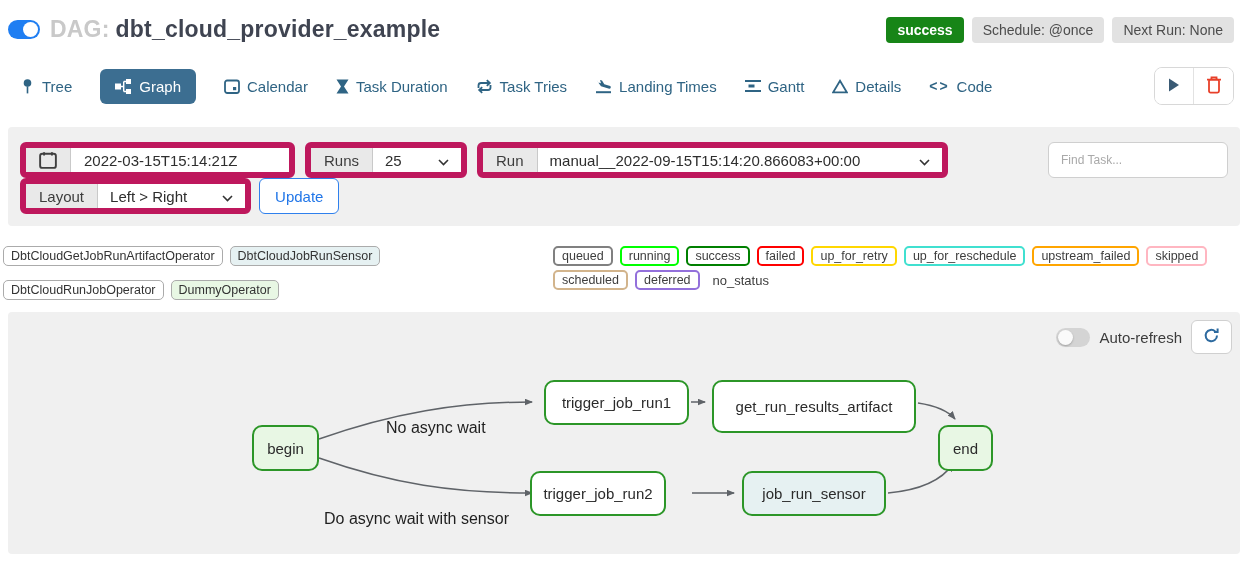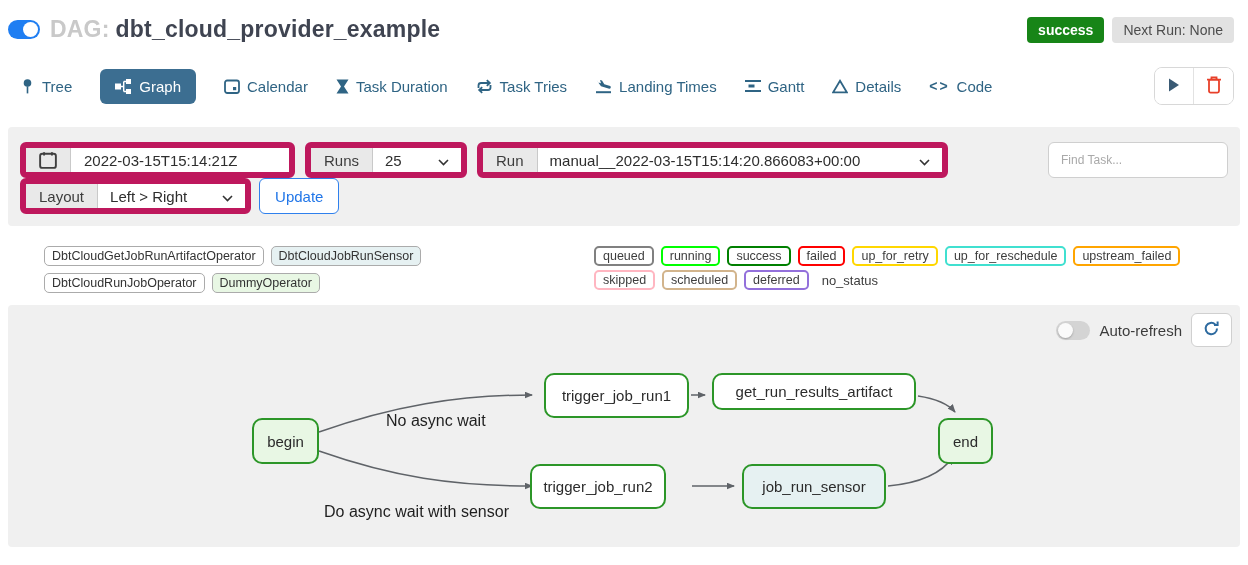--- a/index.html
+++ b/index.html
@@ -36,21 +36,21 @@
   .date-input { border:none; outline:none; width:218px; font-size:15px; padding:0 13px; color:#2e2e2e; font-family:inherit; background:#fff; }
   .runs-select { width:88px; }
   .run-select { min-width:404px; }
   .layout-select { width:147px; }
   .find-task { margin-left:auto; width:180px; height:36px; border:1px solid #cfcfcf; border-radius:6px; padding:0 12px; font-size:12px; font-family:inherit; color:#2e2e2e; background:#fff; outline:none; }
   .find-task::placeholder { color:#a9a9a9; }
   .update-btn { margin-left:8px; height:36px; padding:0 15px; border:1px solid #2f80ed; color:#2176e8; background:#fff; border-radius:6px; font-size:15px; font-family:inherit; cursor:pointer; }
 
   
   .legend { display:flex; align-items:flex-start; margin:20px 8px 0 3px; gap:10px; }
-  .legend-ops { width:540px; display:flex; flex-wrap:wrap; gap:7px 7px;margin-left:41px; }
+  .legend-ops { width:540px; display:flex; flex-wrap:wrap; gap:14px 7px; }
   .legend-states { flex:1; display:flex; flex-wrap:wrap; gap:4px 7px; align-items:center; }
   .op-badge { border:1px solid #ababab; border-radius:5px; background:#fff; font-size:12.5px; color:#333; padding:2px 7px; white-space:nowrap; }
   .op-sensor { background:#e6f1f2; }
   .op-dummy { background:#e8f7e4; }
   .st-badge { border:2px solid #808080; border-radius:5px; background:#fff; font-size:12.5px; color:#3d3d3d; padding:1px 7px; white-space:nowrap; }
   .st-queued{border-color:#808080}.st-running{border-color:#00ff00}.st-success{border-color:#008000}
   .st-failed{border-color:#ff0000}.st-up_for_retry{border-color:#ffd700}.st-up_for_reschedule{border-color:#40e0d0}
   .st-upstream_failed{border-color:#ffa500}.st-skipped{border-color:#ffb6c1}.st-scheduled{border-color:#d2b48c}
   .st-deferred{border-color:#9370db}
   .no-status-text { font-size:13px; color:#3d3d3d; margin-left:6px; }
@@ -60,40 +60,41 @@
   .autorefresh { position:absolute; top:8px; right:8px; display:flex; align-items:center; gap:9px; }
   .toggle-off { width:34px; height:19px; border-radius:10px; background:#d4d4d4; position:relative; cursor:pointer; }
   .toggle-off .knob { position:absolute; top:2px; left:2px; width:15px; height:15px; border-radius:50%; background:#fafafa; box-shadow:0 1px 2px rgba(0,0,0,.25); }
   .autorefresh-label { font-size:15px; color:#3c3c3c; }
   .refresh-btn { width:41px; height:34px; background:#fff; border:1px solid #d0d0d0; border-radius:6px; display:flex; align-items:center; justify-content:center; cursor:pointer; }
 
   .edges-svg { position:absolute; inset:0; }
   .node { position:absolute; display:flex; align-items:center; justify-content:center; background:#fff; border:2.5px solid #2c9628; border-radius:10px; font-size:15px; font-weight:500; color:#2b2b2b; cursor:pointer; white-space:nowrap; }
   #node-begin { left:244px; top:113px; width:67px; height:46px; background:#e8f7e4; }
   #node-trigger1 { left:536px; top:68px; width:145px; height:45px; }
-  #node-artifact { left:704px; top:68px; width:204px; height:37px; }
+  #node-artifact { left:704px; top:68px; width:204px; height:53px; }
   #node-end { left:930px; top:113px; width:55px; height:46px; background:#e8f7e4; }
   #node-trigger2 { left:522px; top:159px; width:136px; height:45px; }
   #node-sensor { left:734px; top:159px; width:144px; height:45px; background:#e6f1f2; }
   .edge-label { position:absolute; font-size:16px; color:#1f1f1f; white-space:nowrap;margin-top:13px; }
   #edge-label-1 { left:378px; top:94px; }
   #edge-label-2 { left:316px; top:185px; }
 </style>
 </head>
 <body>
 
 <div class="header">
   <div class="toggle">
       <div class="knob"></div>
     </div>
   <div class="dag-title">
     <span class="prefix">DAG:</span><span>dbt_cloud_provider_example</span>
   </div>
   <div class="header-badges">
     <span class="hdr-badge success">success</span>
+    <span class="hdr-badge">Schedule: @once</span>
     <span class="hdr-badge">Next Run: None</span>
   </div>
 </div>
 
 <div class="tabbar">
   <div class="tab">
     <span>
         <svg width="15" height="16" viewBox="0 0 15 16">
           <circle cx="7.5" cy="5" r="3.8" fill="currentColor"></circle>
           <rect x="6.7" y="8.4" width="1.6" height="7" fill="currentColor"></rect>
@@ -205,21 +206,21 @@
         <span>25</span>
         <span><svg width="11" height="7" viewBox="0 0 11 7" fill="none">
               <path d="M1 1 L5.5 5.5 L10 1" stroke="#333" stroke-width="1.6"></path>
             </svg></span>
       </div>
     </div>
     <div class="gap"></div>
     <div class="igroup">
       <span class="iaddon">Run</span>
       <div class="ivalue spread run-select">
-        <span>manual__2022-03-15T15:14:20.866083+00:00</span>
+        <span>manual__2022-09-15T15:14:20.866083+00:00</span>
         <span><svg width="11" height="7" viewBox="0 0 11 7" fill="none">
               <path d="M1 1 L5.5 5.5 L10 1" stroke="#333" stroke-width="1.6"></path>
             </svg></span>
       </div>
     </div>
     <input class="find-task" placeholder="Find Task..." style="">
   </div>
   <div class="filter-row">
     <div class="igroup">
       <span class="iaddon">Layout</span>

